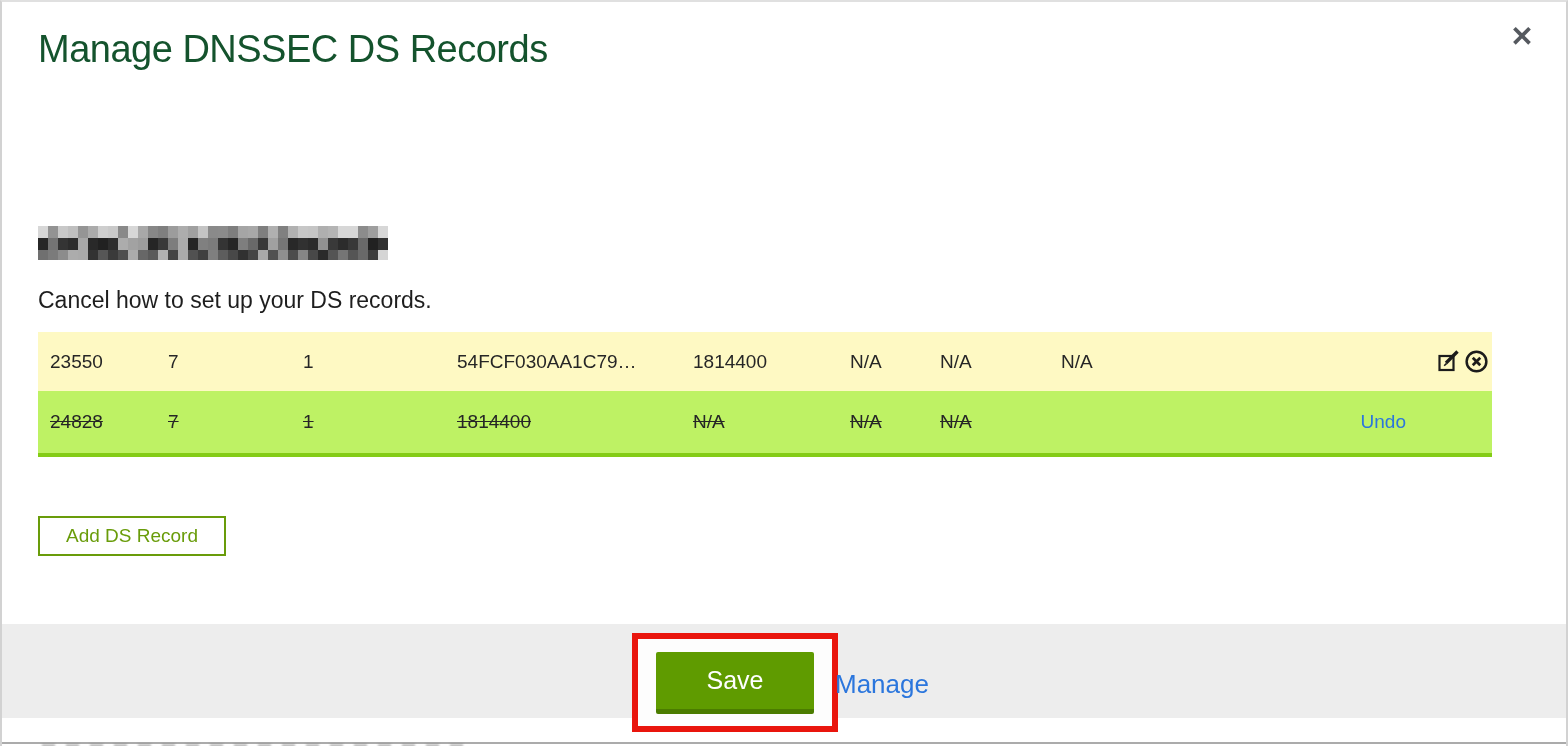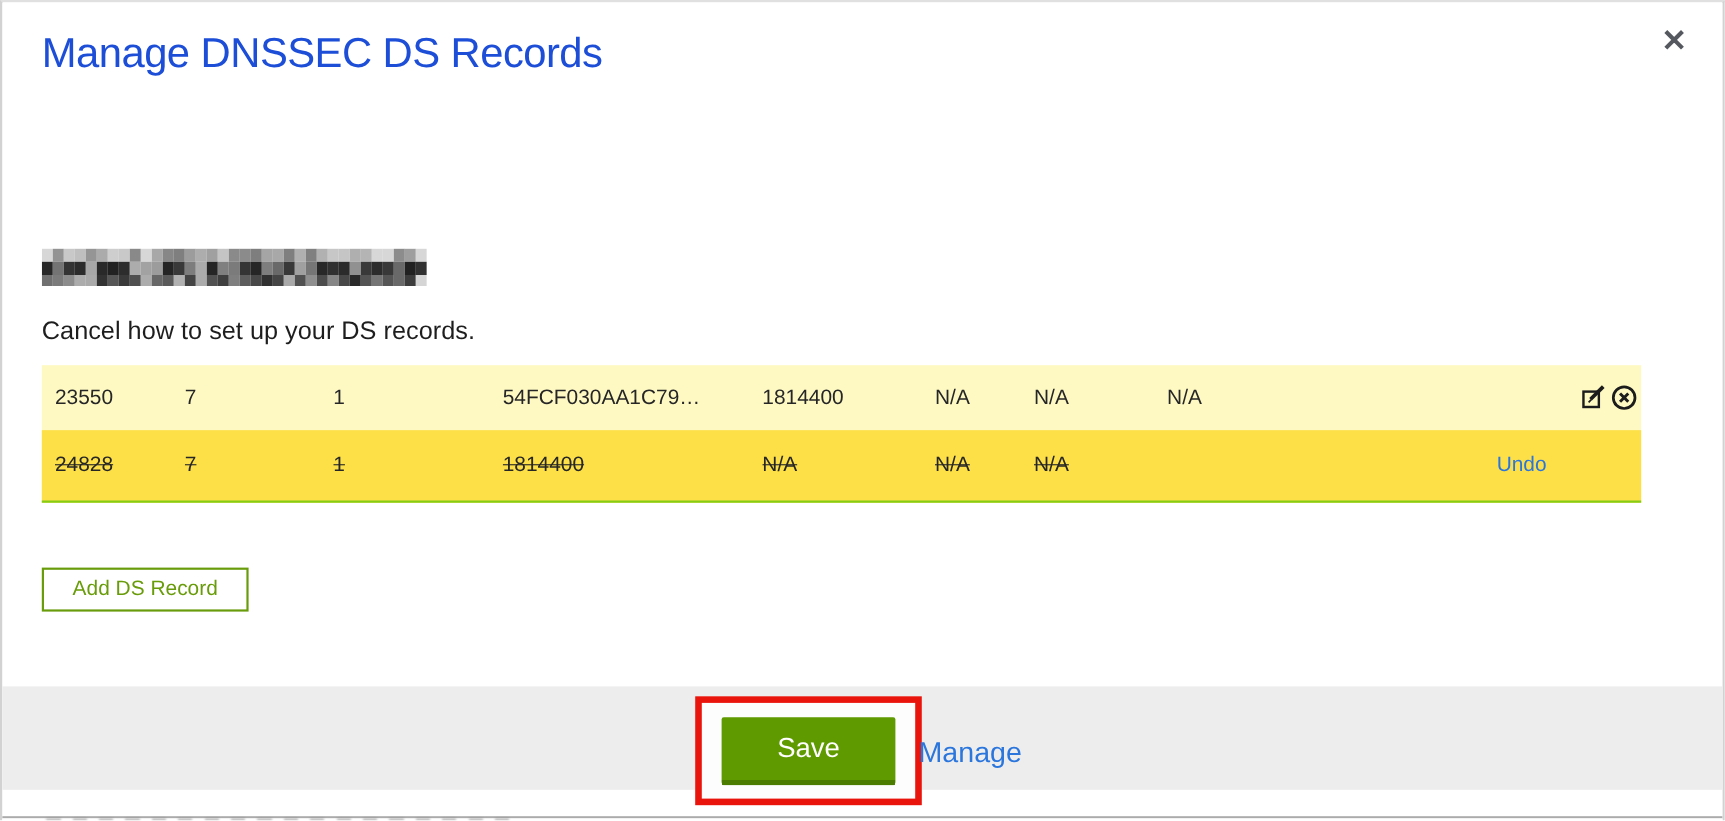--- a/index.html
+++ b/index.html
@@ -7,21 +7,21 @@
   body { font-family:"Liberation Sans", sans-serif; }
 
   .page {
     position:relative; width:1568px; height:746px; background:#fff;
     border-left:2px solid #d2d2d2; border-right:2px solid #d2d2d2; border-top:2px solid #e0e0e0;
     overflow:hidden;
   }
 
   .modal-title {
     position:absolute; left:36px; top:26px;
-    font-size:38px; font-weight:400; color:#1d4ed8; letter-spacing:-0.5px;
+    font-size:38px; font-weight:400; color:#14532d; letter-spacing:-0.5px;
   }
   .close-btn {
     position:absolute; left:1503px; top:18px; width:34px; height:34px;
     font-size:28px; font-weight:700; color:#55595f; text-align:center; line-height:34px;
     cursor:pointer;
   }
 
   .redacted-domain {
     position:absolute; left:36px; top:224px; width:350px; height:34px;
     display:grid; grid-auto-flow:row; line-height:0; overflow:hidden;
@@ -33,21 +33,21 @@
     font-size:23px; color:#1e1e1e;
   }
 
   .ds-table { position:absolute; left:36px; top:330px; width:1454px; font-size:19px; color:#262626; }
   .t-row {
     display:grid; align-items:center; padding-left:12px;
     grid-template-columns:118px 135px 154px 236px 157px 90px 121px 163px 1fr 84px;
   }
   .t-head { height:46px; border-bottom:1px solid #ccc; color:#2f2f2f; }
   .t-body-row1 { height:59px; background:#fef9c3; }
-  .t-body-row2 { height:66px; background:#fde047; border-bottom:2px solid #84cc16; }
+  .t-body-row2 { height:66px; background:#bef264; border-bottom:4px solid #84cc16; }
   .t-row .cell { white-space:nowrap; overflow:hidden; }
   .row-deleted .cell { text-decoration:line-through; }
   .actions { display:flex; justify-content:flex-end; align-items:center; gap:1px; padding-right:2px; }
   .icon-btn { width:27px; height:27px; cursor:pointer; display:inline-flex; align-items:center; justify-content:center; }
   .undo-link { color:#2b76dd; cursor:pointer; text-decoration:none; font-size:19px; }
 
   .add-btn {
     position:absolute; left:36px; top:514px; height:40px; padding:0 26px;
     background:#fff; border:2px solid #699c0a; color:#699c0a;
     font-size:19px; font-family:"Liberation Sans", sans-serif; cursor:pointer; line-height:36px;

